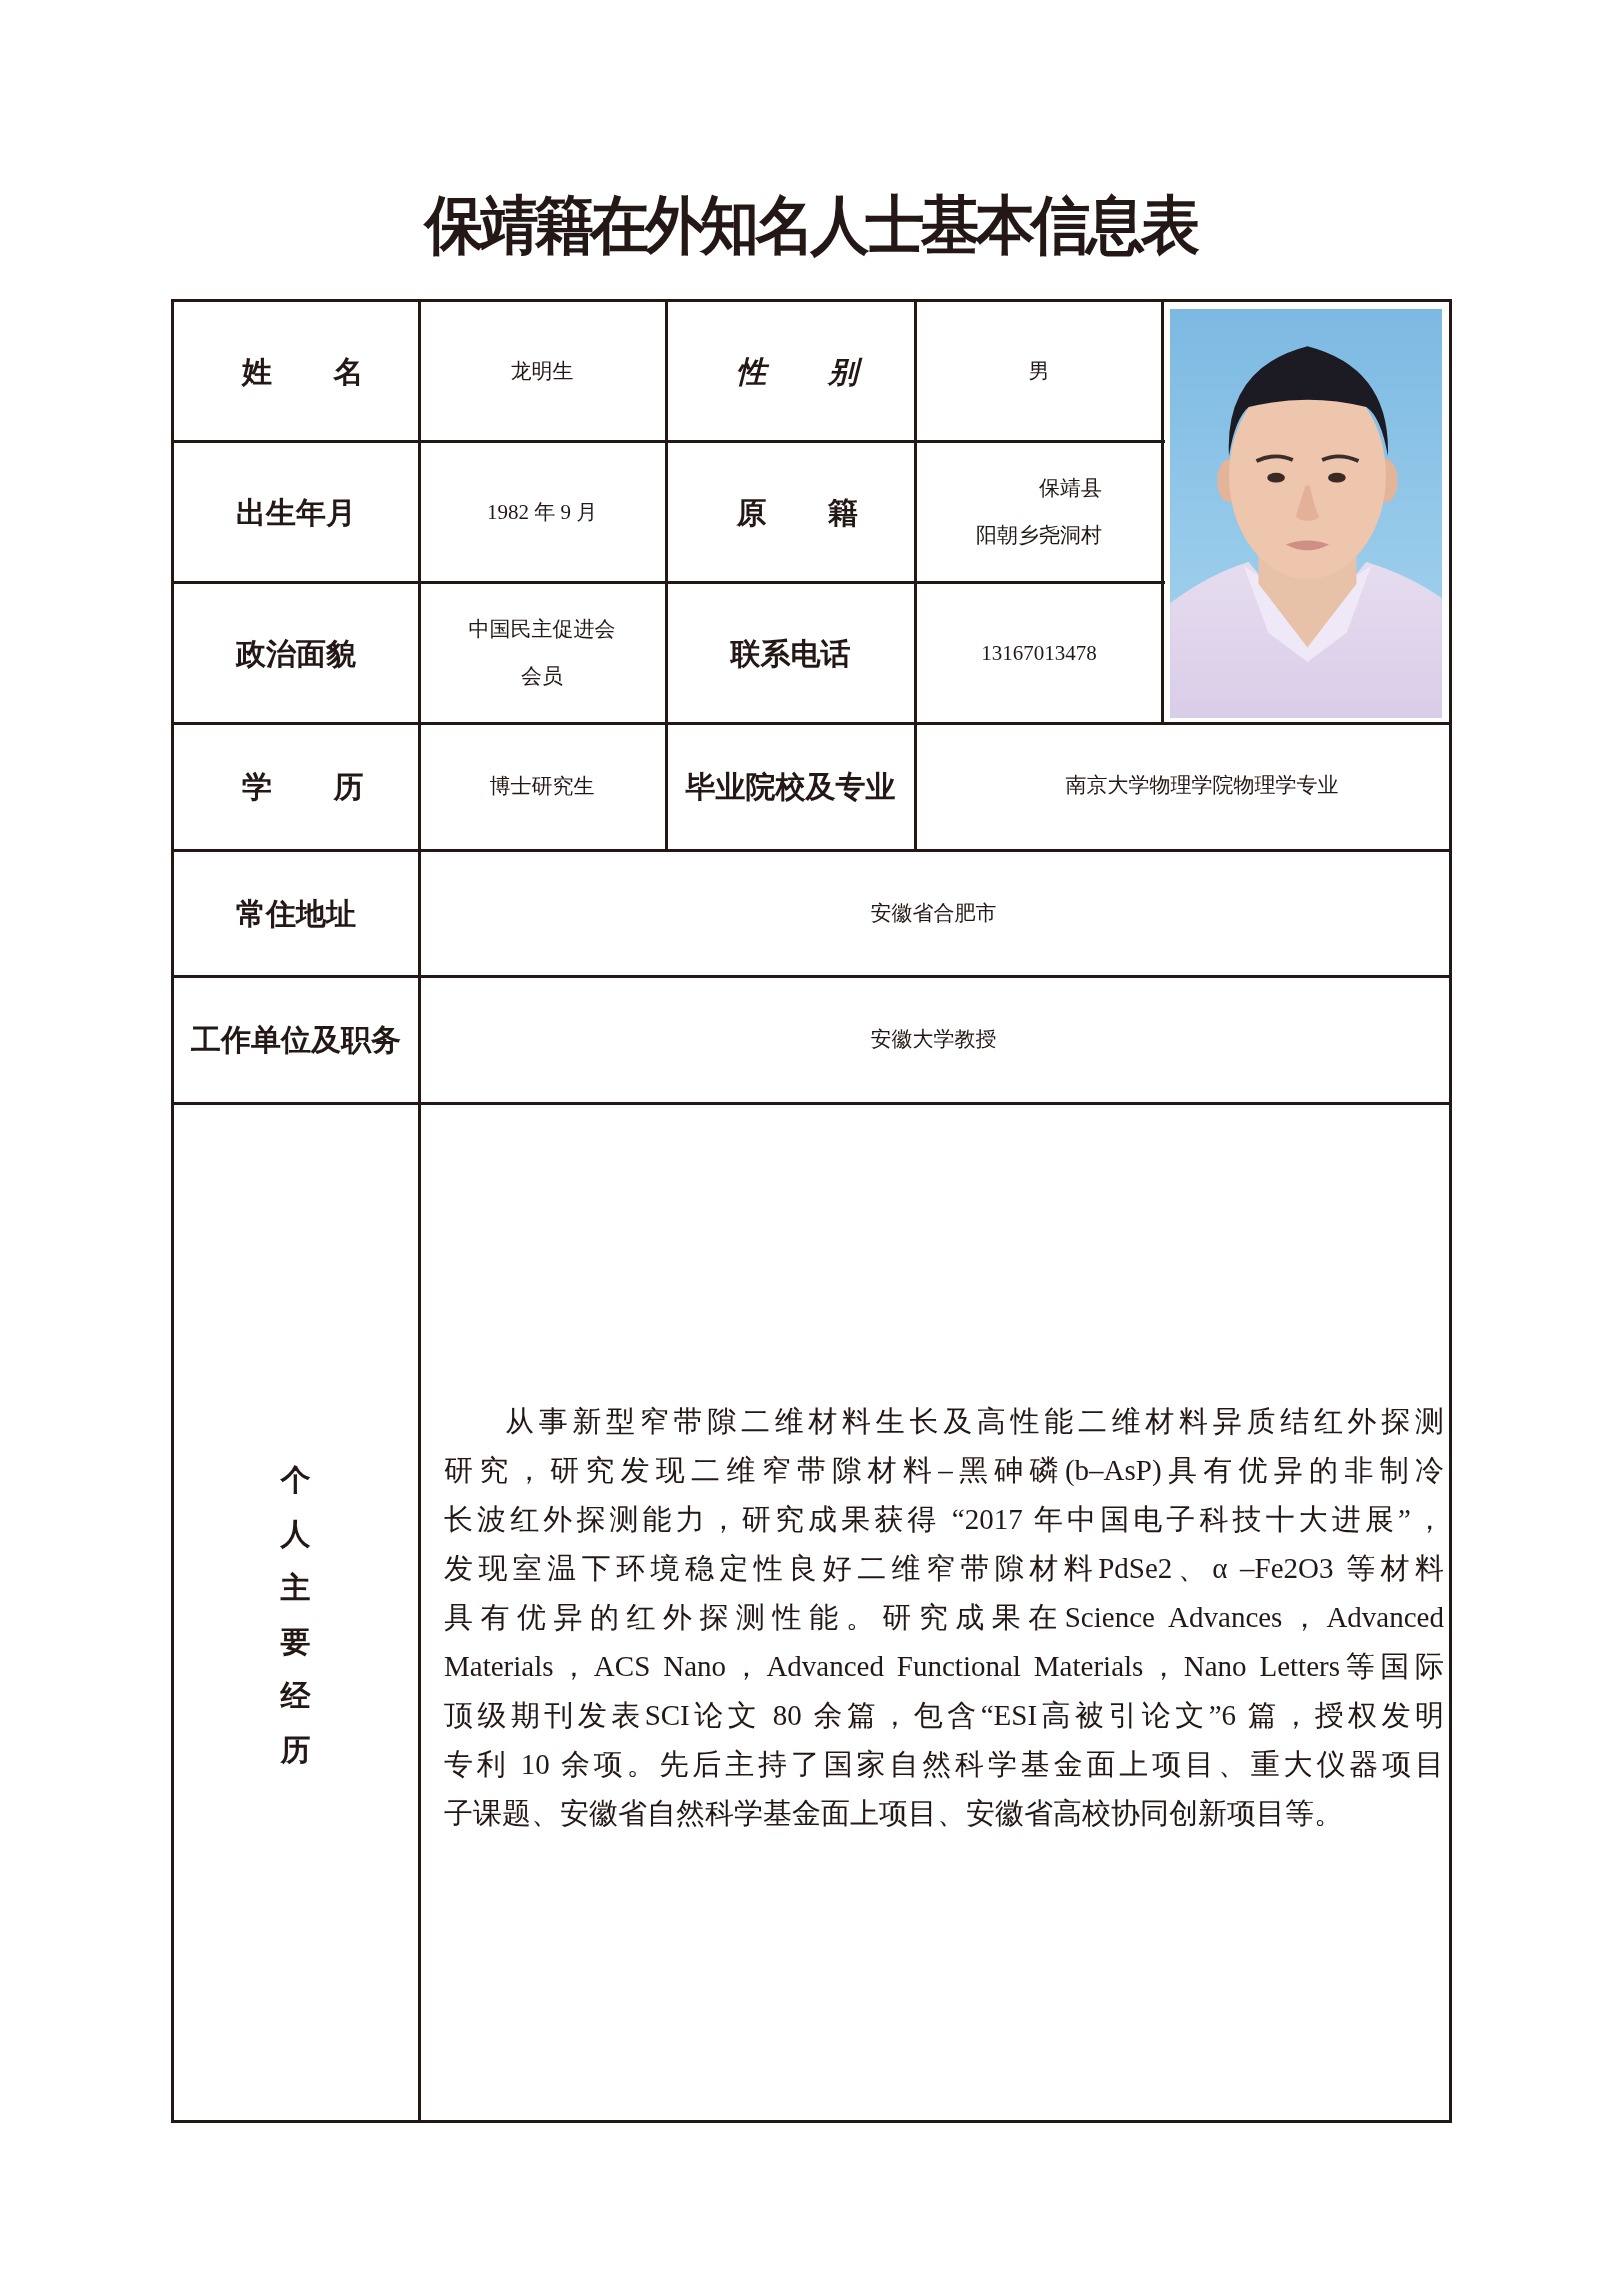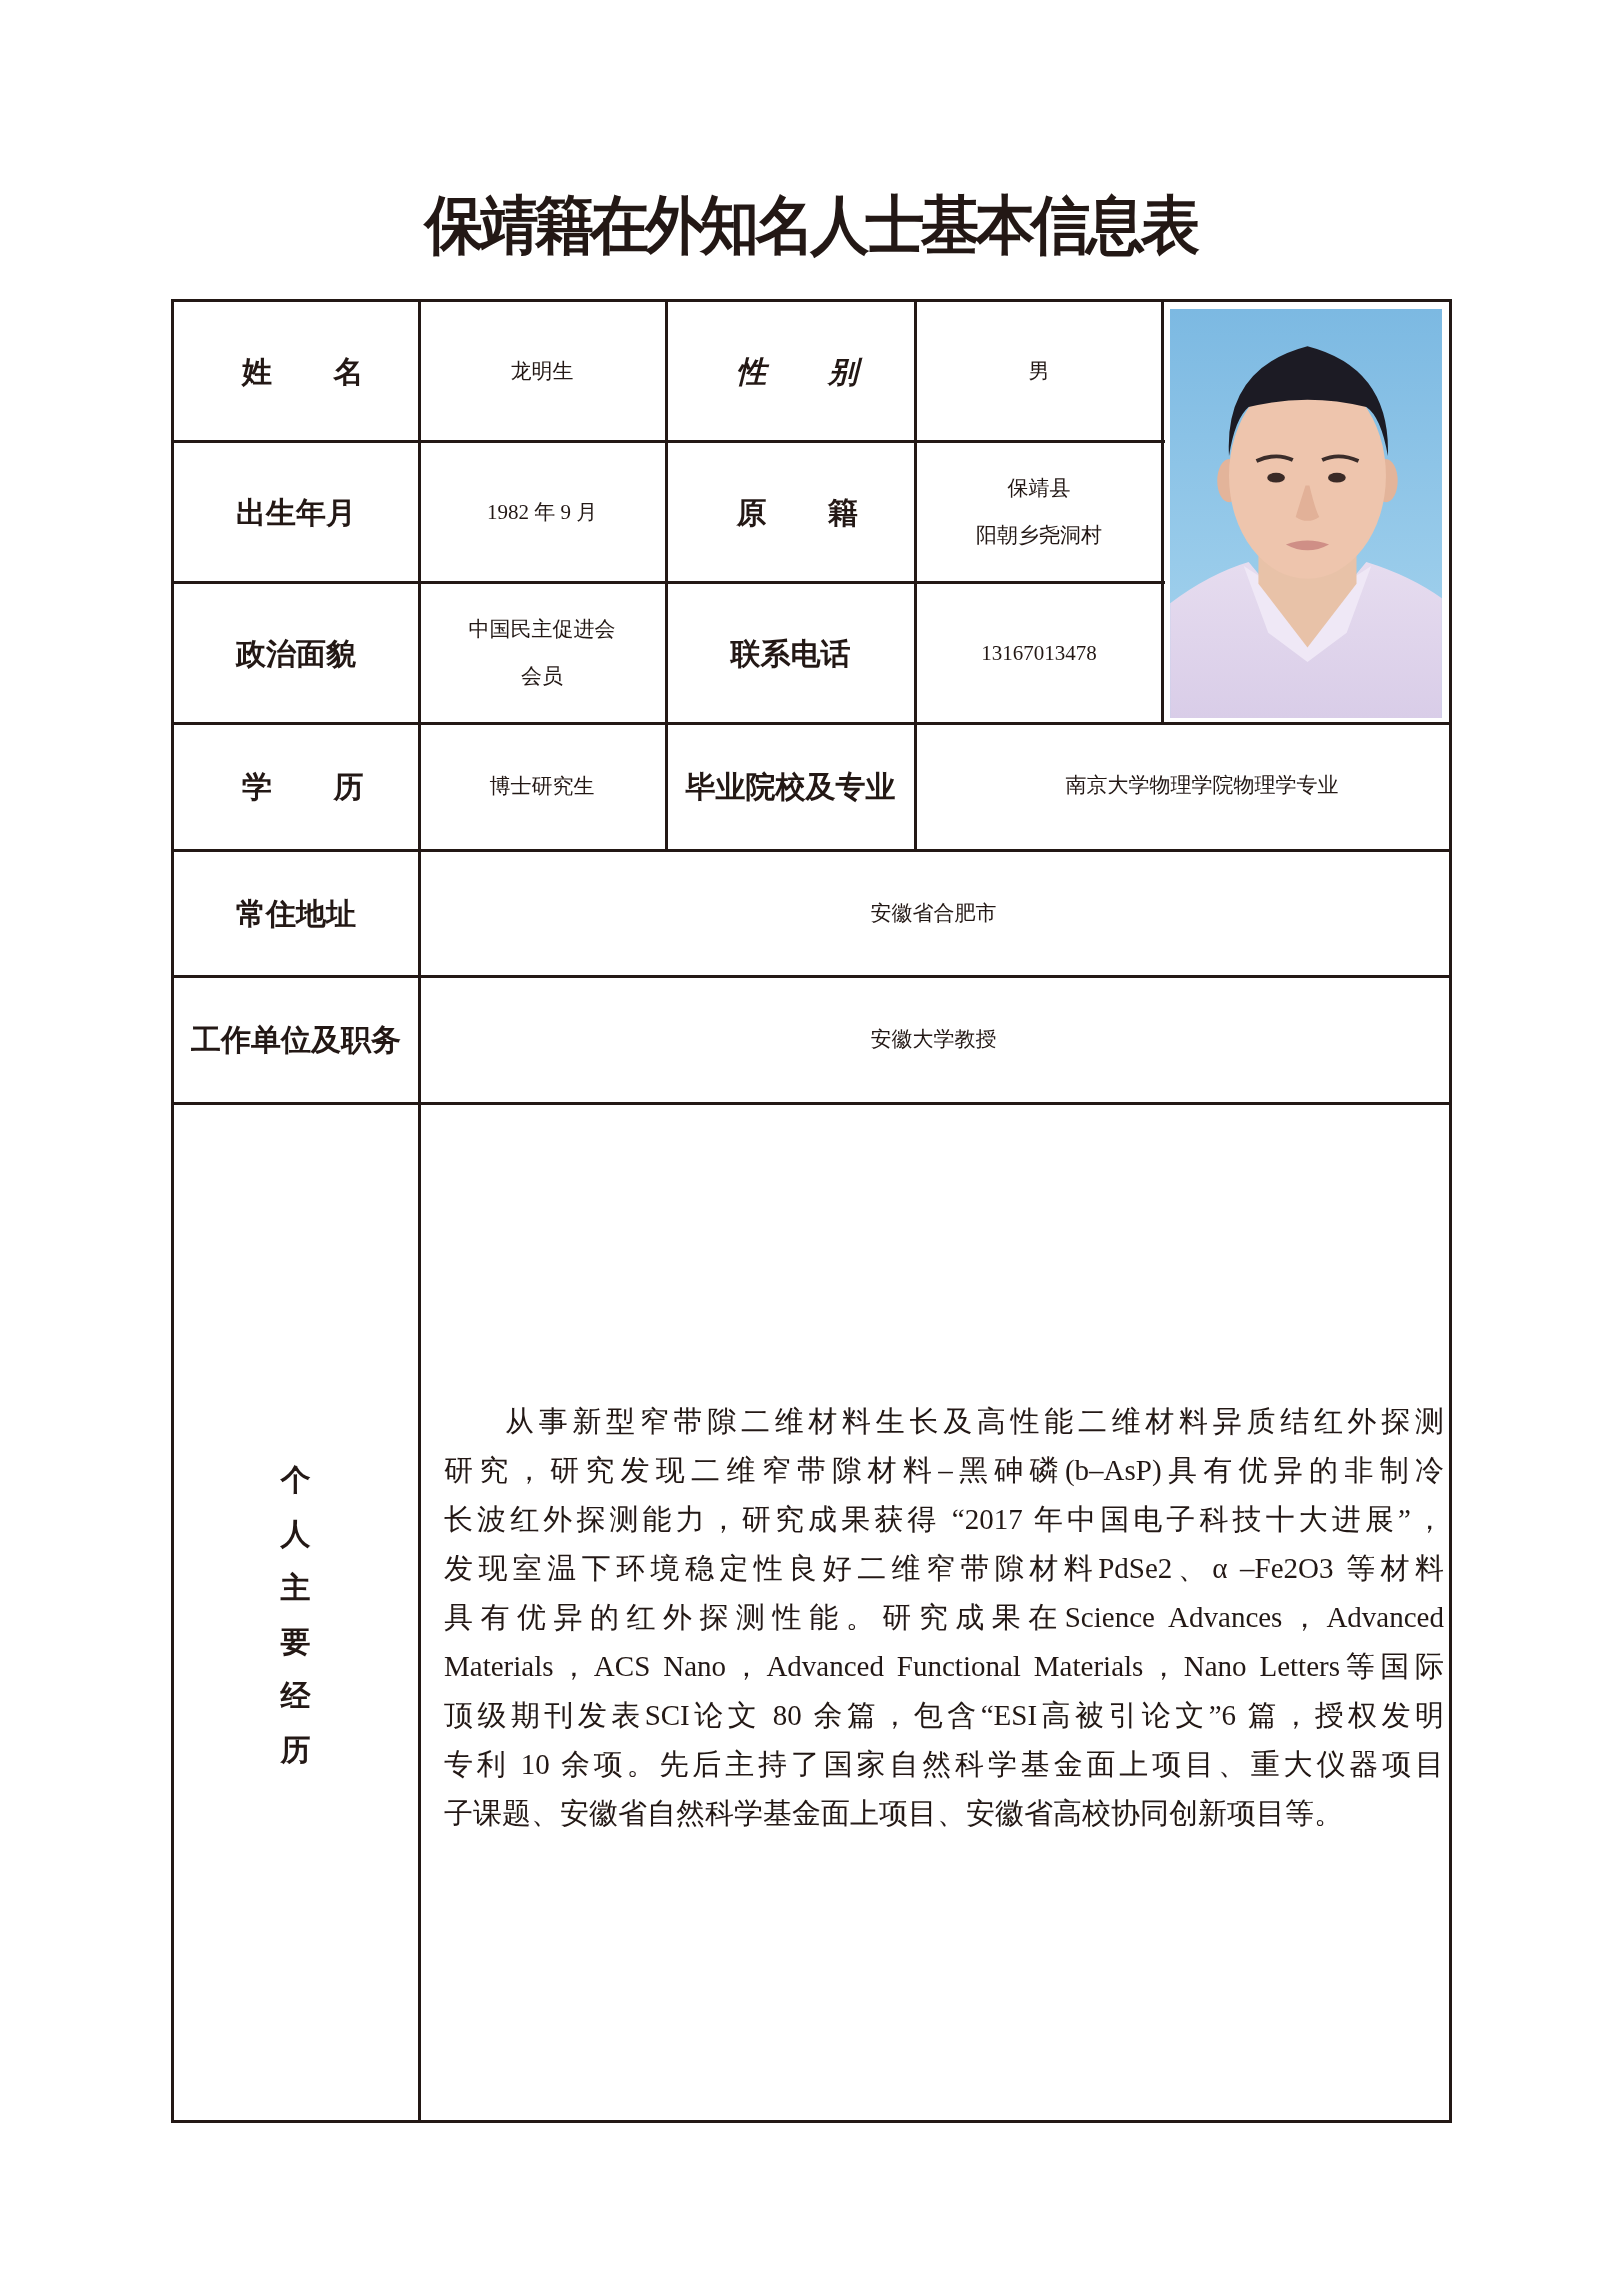--- a/index.html
+++ b/index.html
@@ -69,21 +69,21 @@
   <div class="vline" style="left:1161px; top:301px; width:2.9px; height:423px;"></div>
 
   <div class="cell label spaced" style="left:175px; top:303px; width:242px; height:137px;">姓 名</div>
   <div class="cell value" style="left:420px; top:303px; width:244px; height:137px;">龙明生</div>
   <div class="cell label spaced" style="left:667px; top:303px; width:247px; height:137px;font-style:italic;">性 别</div>
   <div class="cell value" style="left:917px; top:303px; width:244px; height:137px;">男</div>
 
   <div class="cell label" style="left:175px; top:443px; width:242px; height:138px;border-radius:25px;">出生年月</div>
   <div class="cell value" style="left:420px; top:443px; width:244px; height:138px;">1982 年 9 月</div>
   <div class="cell label spaced" style="left:667px; top:443px; width:247px; height:138px;">原 籍</div>
-  <div class="cell value" style="left:917px; top:443px; width:244px; height:138px;">
+  <div class="cell value" style="left:917px; top:443px; width:244px; height:138px;text-align:right;">
     <div>
       <span class="line">保靖县</span>
       <span class="line">阳朝乡尧洞村</span>
     </div>
   </div>
 
   <div class="cell label" style="left:175px; top:584px; width:242px; height:138px;">政治面貌</div>
   <div class="cell value" style="left:420px; top:584px; width:244px; height:138px;">
     <div>
       <span class="line">中国民主促进会</span>

